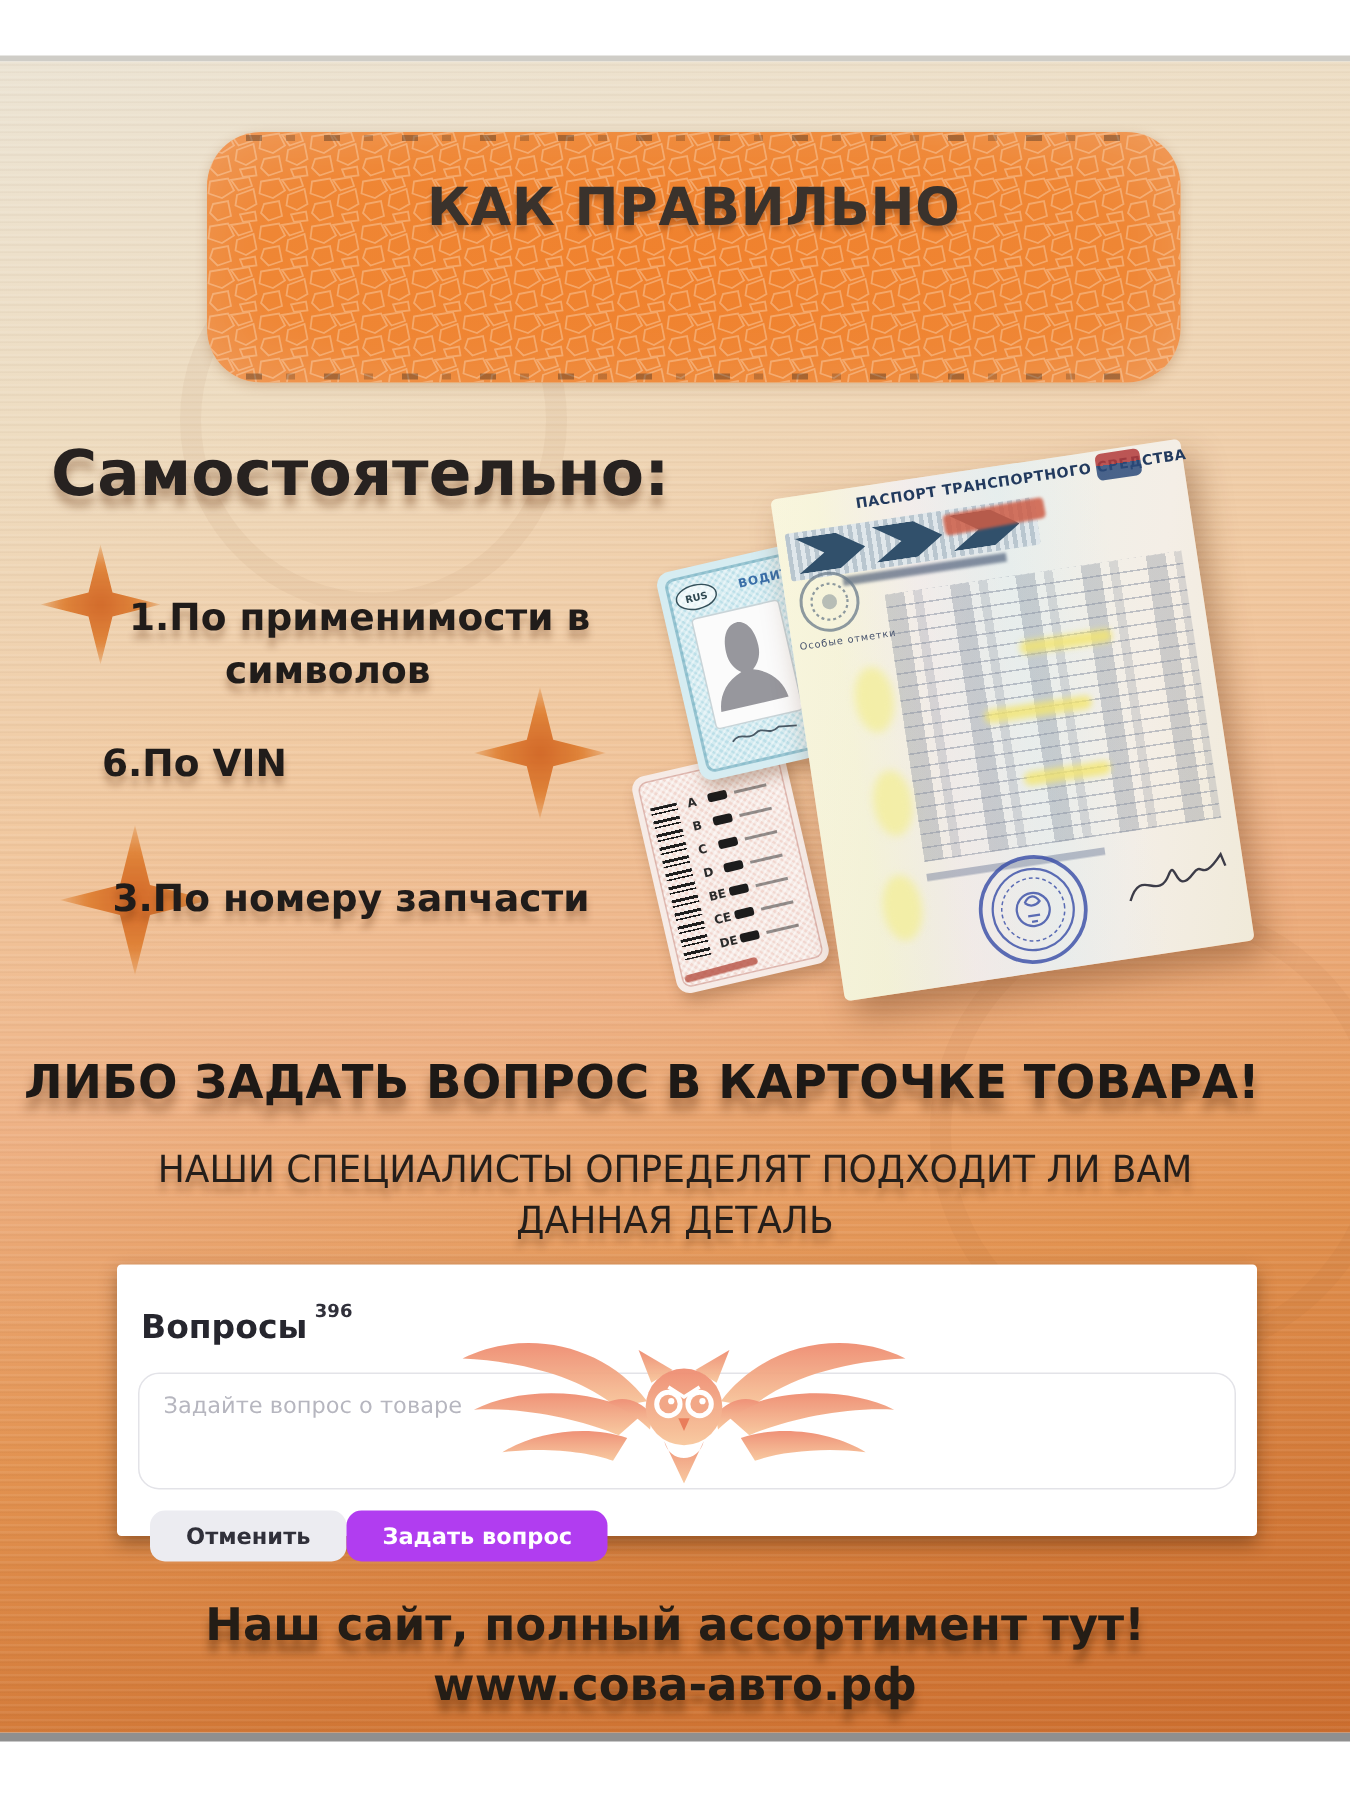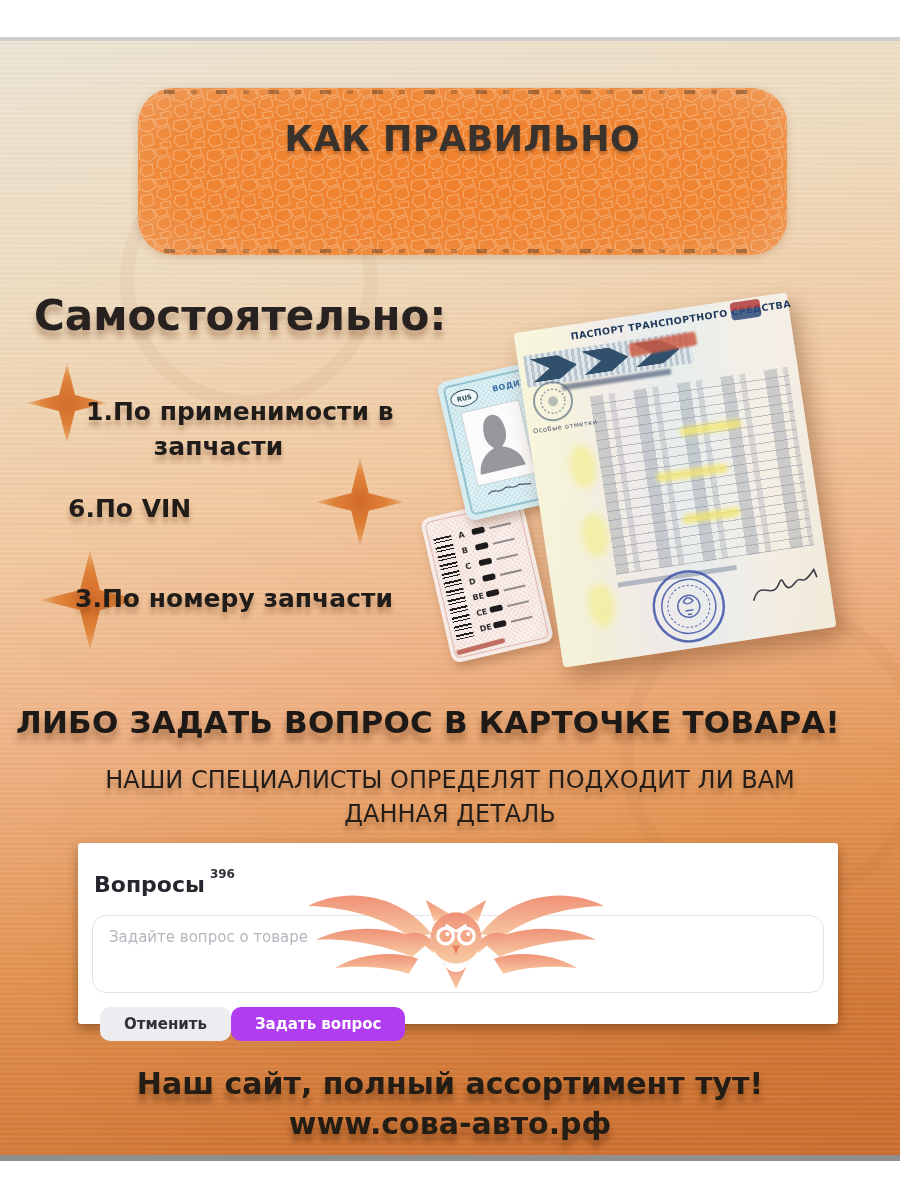--- a/index.html
+++ b/index.html
@@ -166,21 +166,21 @@
       <div class="edge b"></div>
       <div class="banner-text">
         <div>КАК ПРАВИЛЬНО</div>
       </div>
     </div>
 
     <div class="self-heading">Самостоятельно:</div>
 
     <div class="list-item li-1">
       <div class="l1">1.По применимости в</div>
-      <div class="l2">запчасти</div>
+      <div class="l2">символов</div>
     </div>
     <div class="list-item li-2">6.По VIN</div>
     <div class="list-item li-3">3.По номеру запчасти</div>
 
     <div class="docs">
 
       <div class="doc-card lic-back">
         <div class="inner"></div>
         <div class="barcode"></div>
         <div class="cats">

